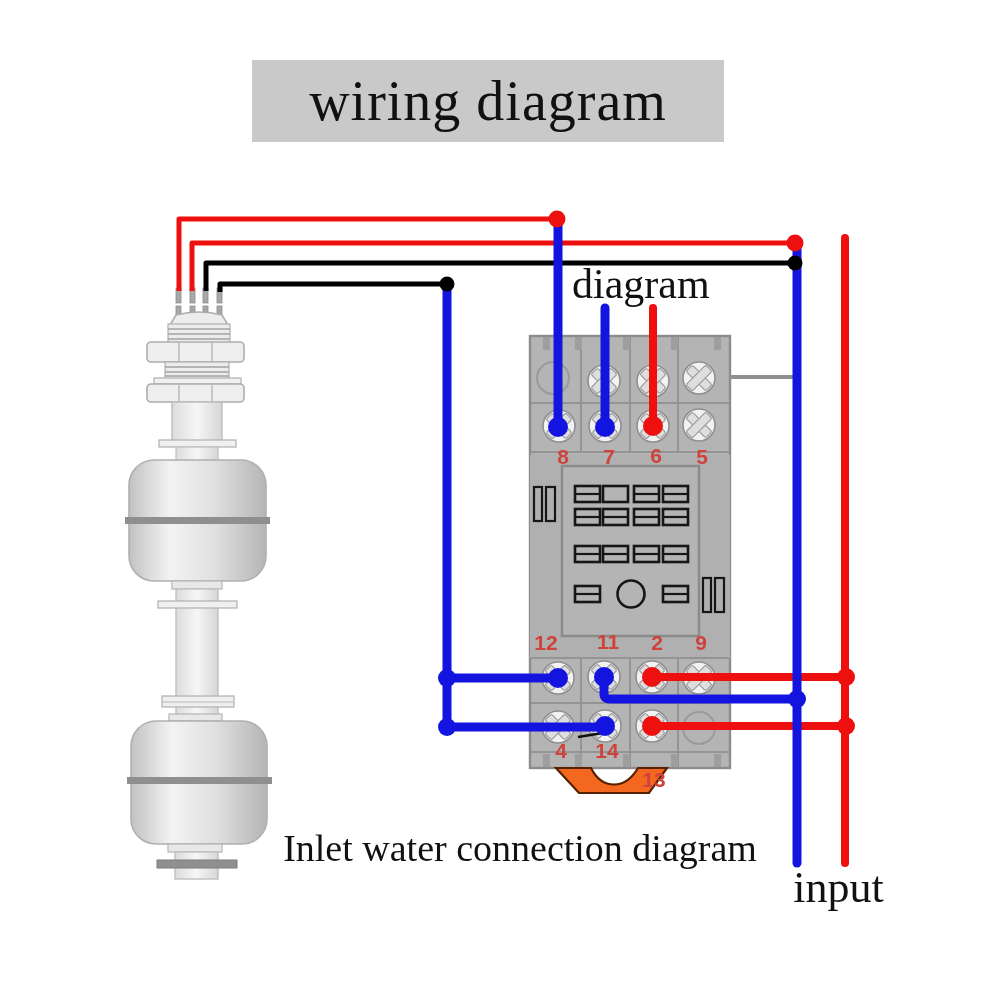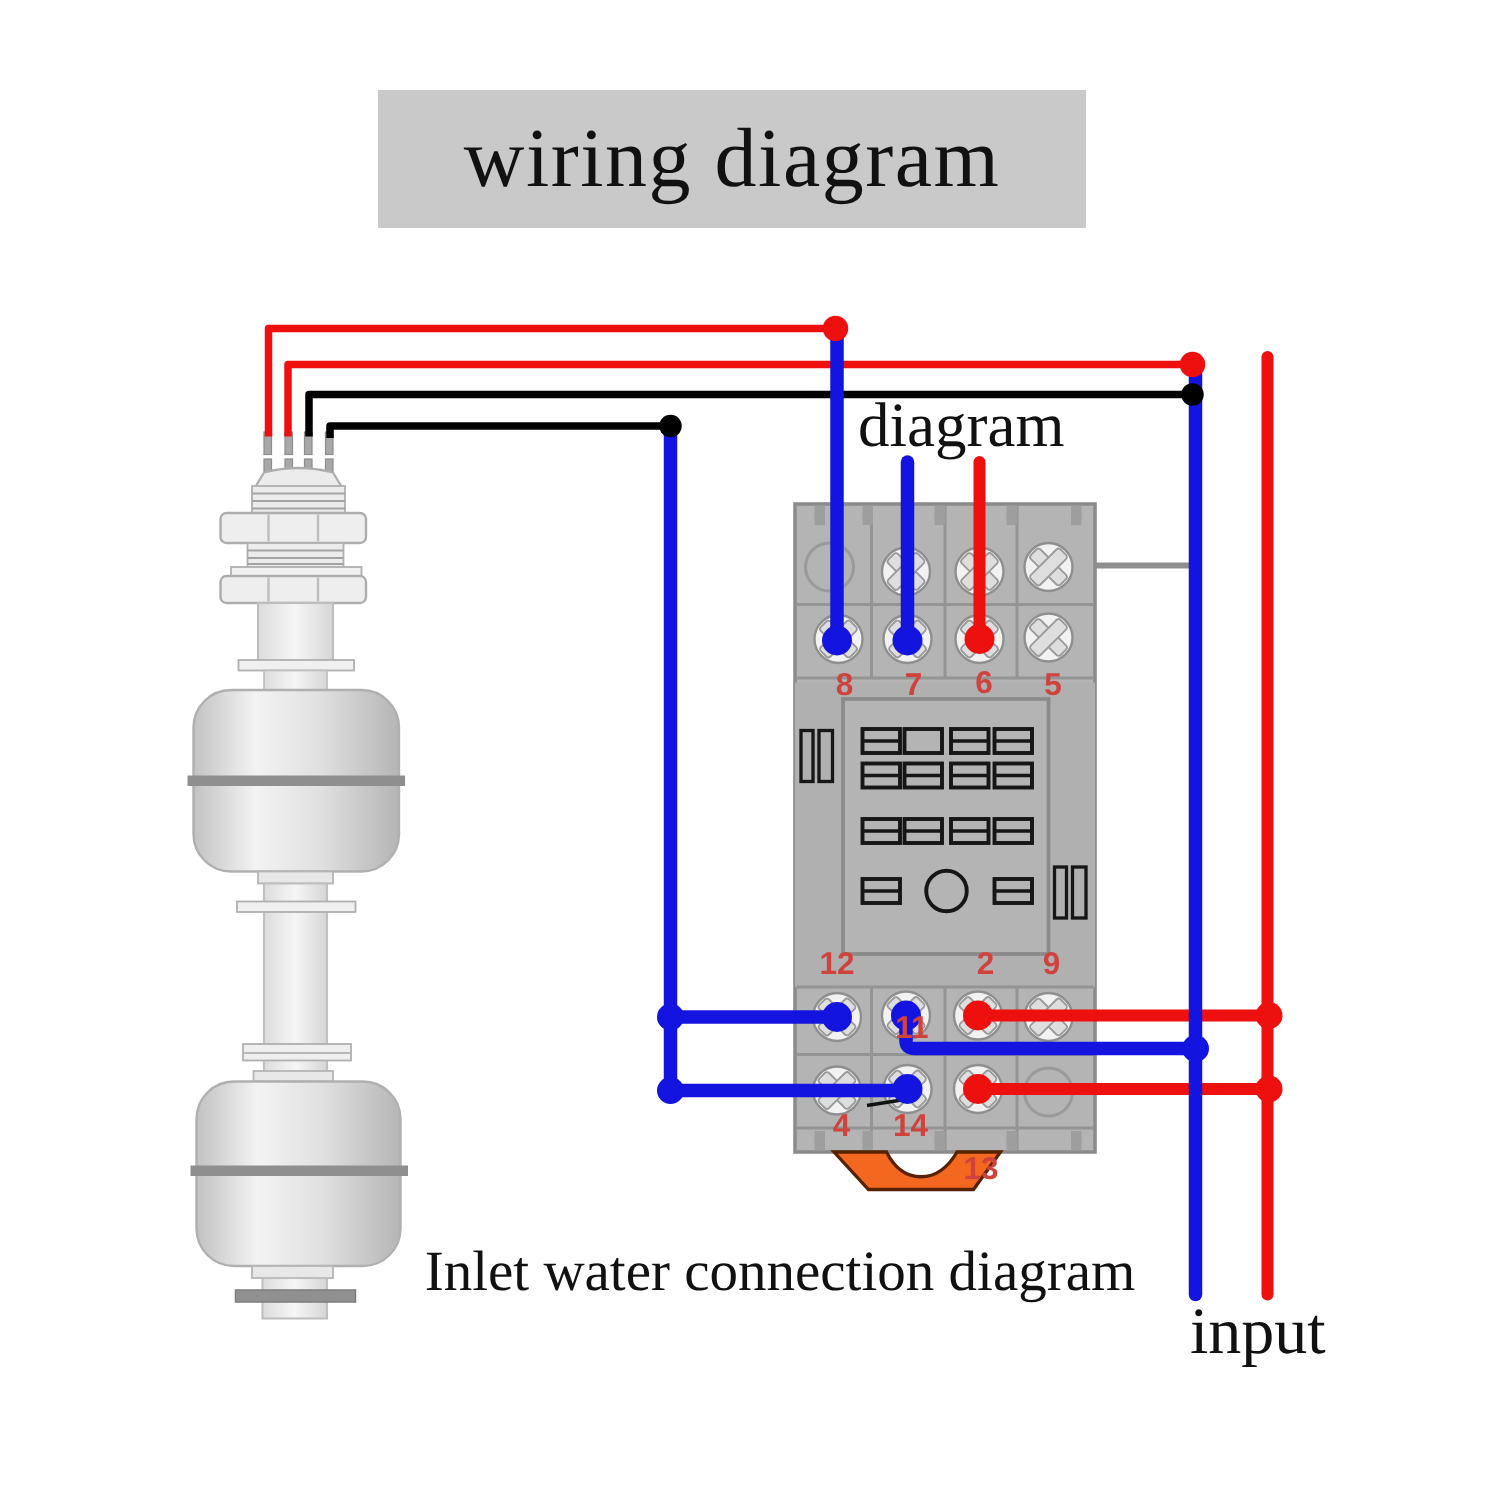--- a/index.html
+++ b/index.html
@@ -1,19 +1,19 @@
 <!DOCTYPE html>
 <html><head>
 <meta charset="utf-8">
 <style>
   html,body{margin:0;padding:0;background:#fff;}
   .stage{position:relative;width:1000px;height:1000px;background:#ffffff;overflow:hidden;
          font-family:"Liberation Serif","DejaVu Serif",serif;}
   .stage svg{position:absolute;left:0;top:0;}
-  .title-box{position:absolute;left:252px;top:60px;width:472px;height:92px;background:#c9c9c9;
+  .title-box{position:absolute;left:252px;top:60px;width:472px;height:82px;background:#c9c9c9;
              display:flex;align-items:center;justify-content:center;}
   .title-box .t{font-size:56px;color:#111;letter-spacing:1px;}
   .lbl{position:absolute;color:#111;white-space:nowrap;}
   .lbl-output{left:572px;top:260px;width:130px;text-align:center;font-size:42px;}
   .lbl-input{left:766px;top:862px;width:145px;text-align:center;font-size:44px;}
   .lbl-caption{left:280px;top:826px;width:480px;text-align:center;font-size:38px;}
   .pin{position:absolute;width:36px;text-align:center;font-size:21px;font-weight:700;
        color:#d0423c;font-family:"Liberation Sans","DejaVu Sans",sans-serif;}
 </style>
 </head>
@@ -231,20 +231,20 @@
     <span class="t">wiring diagram</span>
   </div>
   <div class="lbl lbl-output">diagram</div>
   <div class="lbl lbl-caption">Inlet water connection diagram</div>
   <div class="lbl lbl-input">input</div>
 
   <span class="pin" style="left:545px;top:445px;">8</span>
   <span class="pin" style="left:591px;top:445px;">7</span>
   <span class="pin" style="left:638px;top:444px;">6</span>
   <span class="pin" style="left:684px;top:445px;">5</span>
-  <span class="pin" style="left:540px;top:631px;">12</span>
-  <span class="pin" style="left:590px;top:630px;margin-top:44px;">11</span>
+  <span class="pin" style="left:528px;top:631px;">12</span>
+  <span class="pin" style="left:590px;top:630px;">11</span>
   <span class="pin" style="left:639px;top:631px;">2</span>
   <span class="pin" style="left:683px;top:631px;">9</span>
   <span class="pin" style="left:543px;top:739px;">4</span>
   <span class="pin" style="left:589px;top:739px;">14</span>
   <span class="pin" style="left:636px;top:739px;margin-top:29px;">13</span>
 </div>
 
 </body></html>

